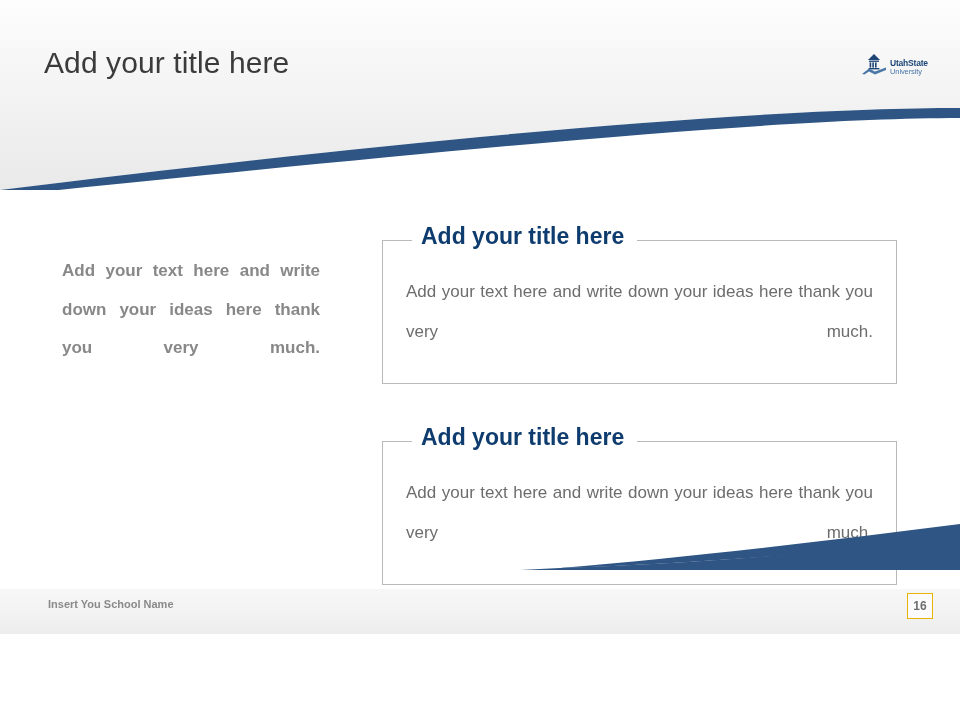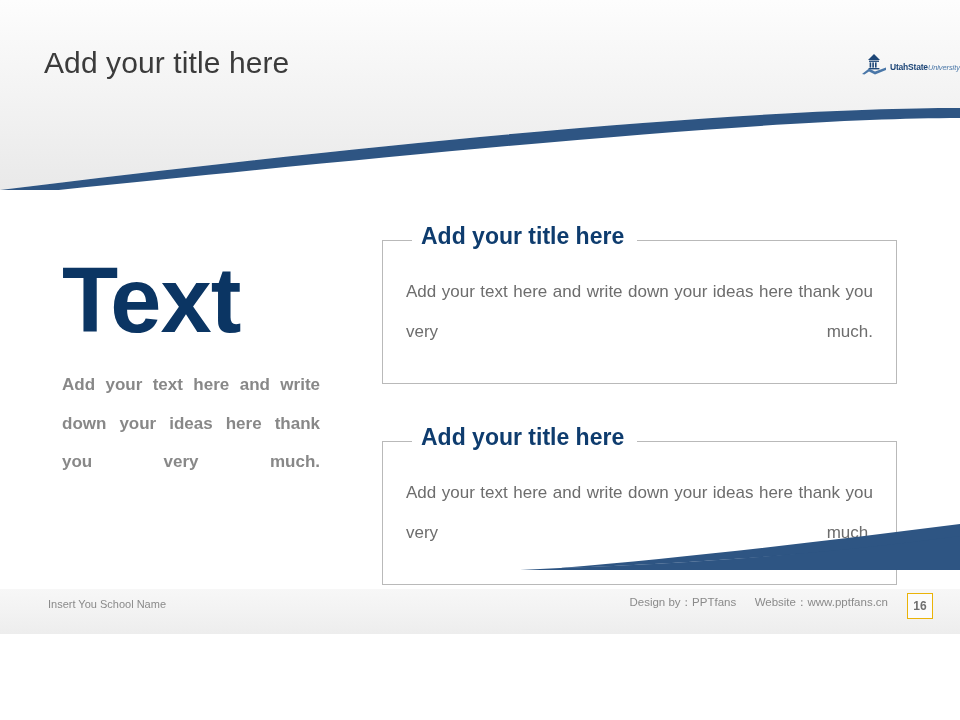--- a/index.html
+++ b/index.html
@@ -49,38 +49,38 @@
     top: 52px;
     width: 72px;
     height: 30px;
     display: flex;
     align-items: center;
     gap: 3px;
   }
   .logo-mark { flex: 0 0 auto; }
   .logo-text {
     display: flex;
+    flex-direction: column;
     justify-content: center;
     line-height: 1.0;
   }
   .logo-line1 {
     font-size: 8.5px;
     font-weight: 700;
     color: #1d4677;
     letter-spacing: -0.2px;
     white-space: nowrap;
   }
   .logo-line2 {
     font-size: 7.5px;
     font-weight: 400;
     color: #4a77a8;
     letter-spacing: -0.1px;
     white-space: nowrap;
     margin-top: 1px;
-    font-style: italic;
   }
 
   
   .left-col {
     position: absolute;
     left: 62px;
     top: 252px;
     width: 258px;
   }
   .big-word {
@@ -162,21 +162,21 @@
     left: 0; bottom: 0;
     width: 960px;
     height: 45px;
     background: linear-gradient(to bottom, #f7f7f7 0%, #f2f2f2 55%, #ededed 100%);
   }
   .footer-left {
     position: absolute;
     left: 48px;
     bottom: 24px;
     font-size: 11px;
-    font-weight: 400;
+    font-weight: 700;
     color: #8a8a8a;
     white-space: nowrap;
   }
   .footer-right {
     position: absolute;
     right: 72px;
     bottom: 24px;
     font-size: 11.5px;
     font-weight: 400;
     color: #8a8a8a;
@@ -235,21 +235,20 @@
         <path d="M1 22 L8 16.6 L14 19.4 L25 15.4 L25 18 L14 22.4 L8 19.4 L3.4 22.6 Z" fill="#4a77a8"></path>
       </svg>
     </span>
     <span class="logo-text">
       <span class="logo-line1">UtahState</span>
       <span class="logo-line2">University</span>
     </span>
   </div>
 
   <div class="left-col">
-    <div class="big-word">Text</div>
     <div class="left-body">Add your text here and write down your ideas here thank you very much.</div>
   </div>
 
   <div class="box box-1">
     <div class="box-legend">Add your title here</div>
     <div class="box-body">Add your text here and write down your ideas here thank you very much.</div>
   </div>
 
   <div class="box box-2">
     <div class="box-legend">Add your title here</div>
@@ -261,21 +260,16 @@
       <path d="M960,0 C820,18 680,34 560,44 C680,40 820,30 960,16 Z" fill="#2e5583"></path>
       <path d="M960,14 C820,30 680,40 560,44 L960,44 Z" fill="#2e5583"></path>
       <path d="M560,44 C700,40 840,28 960,12 L960,46 L520,46 Z" fill="#2e5583"></path>
     </svg>
   </div>
 
   <div class="footer-band"></div>
 
   <div class="footer-left">Insert You School Name</div>
 
-  <div class="footer-right">
-    <span>Design by：PPTfans</span>
-    <span class="sep"></span>
-    <span>Website：www.pptfans.cn</span>
-  </div>
 
   <div class="page-number">16</div>
 
 </div>
 
 </body></html>

